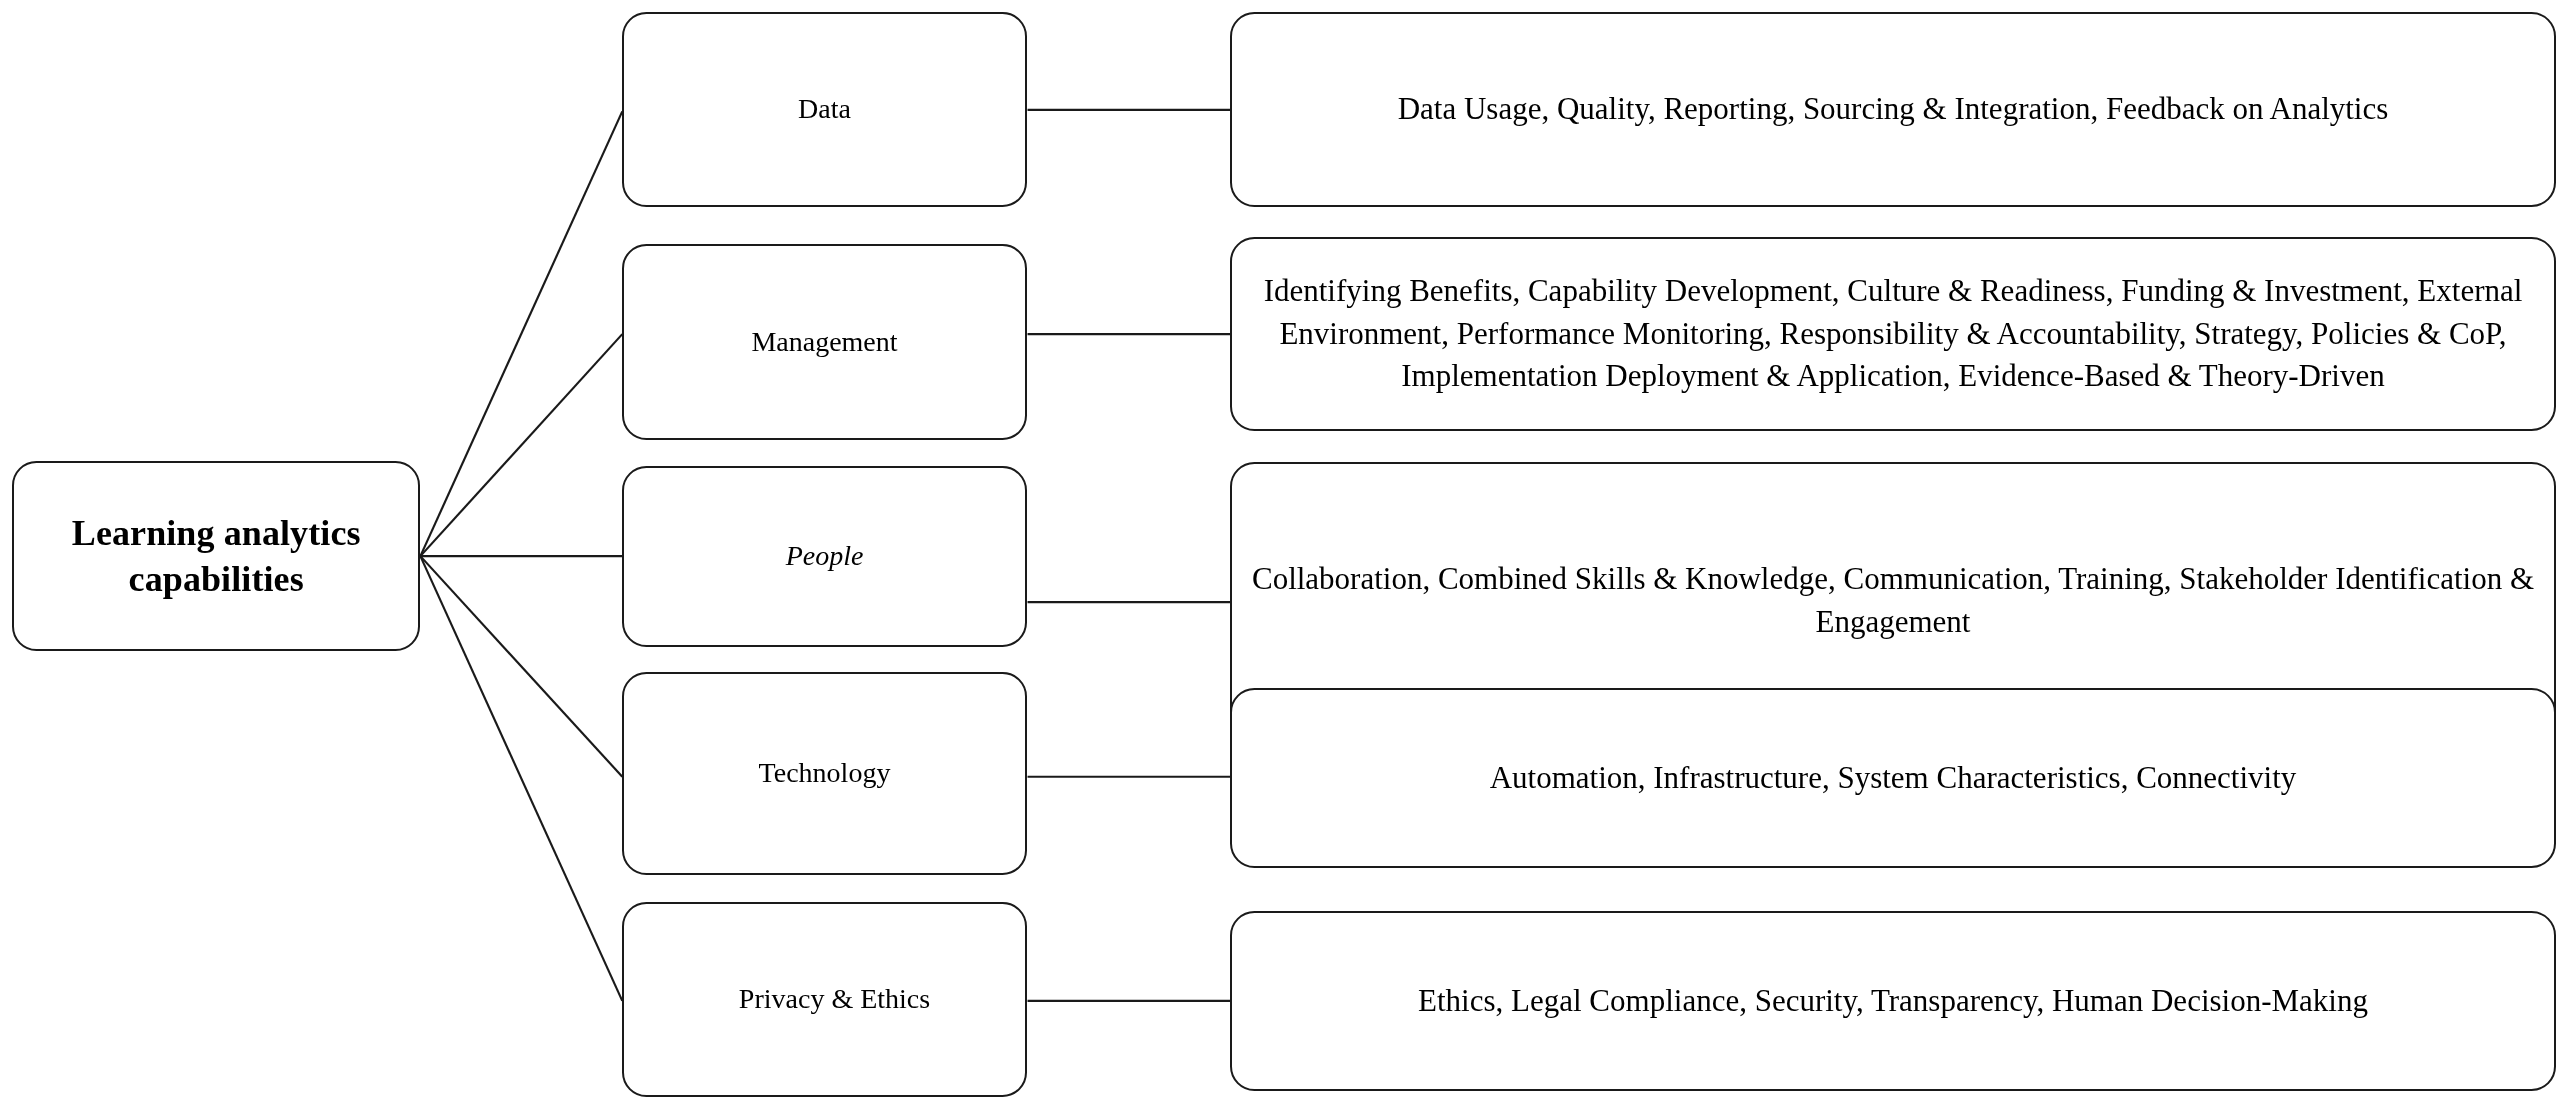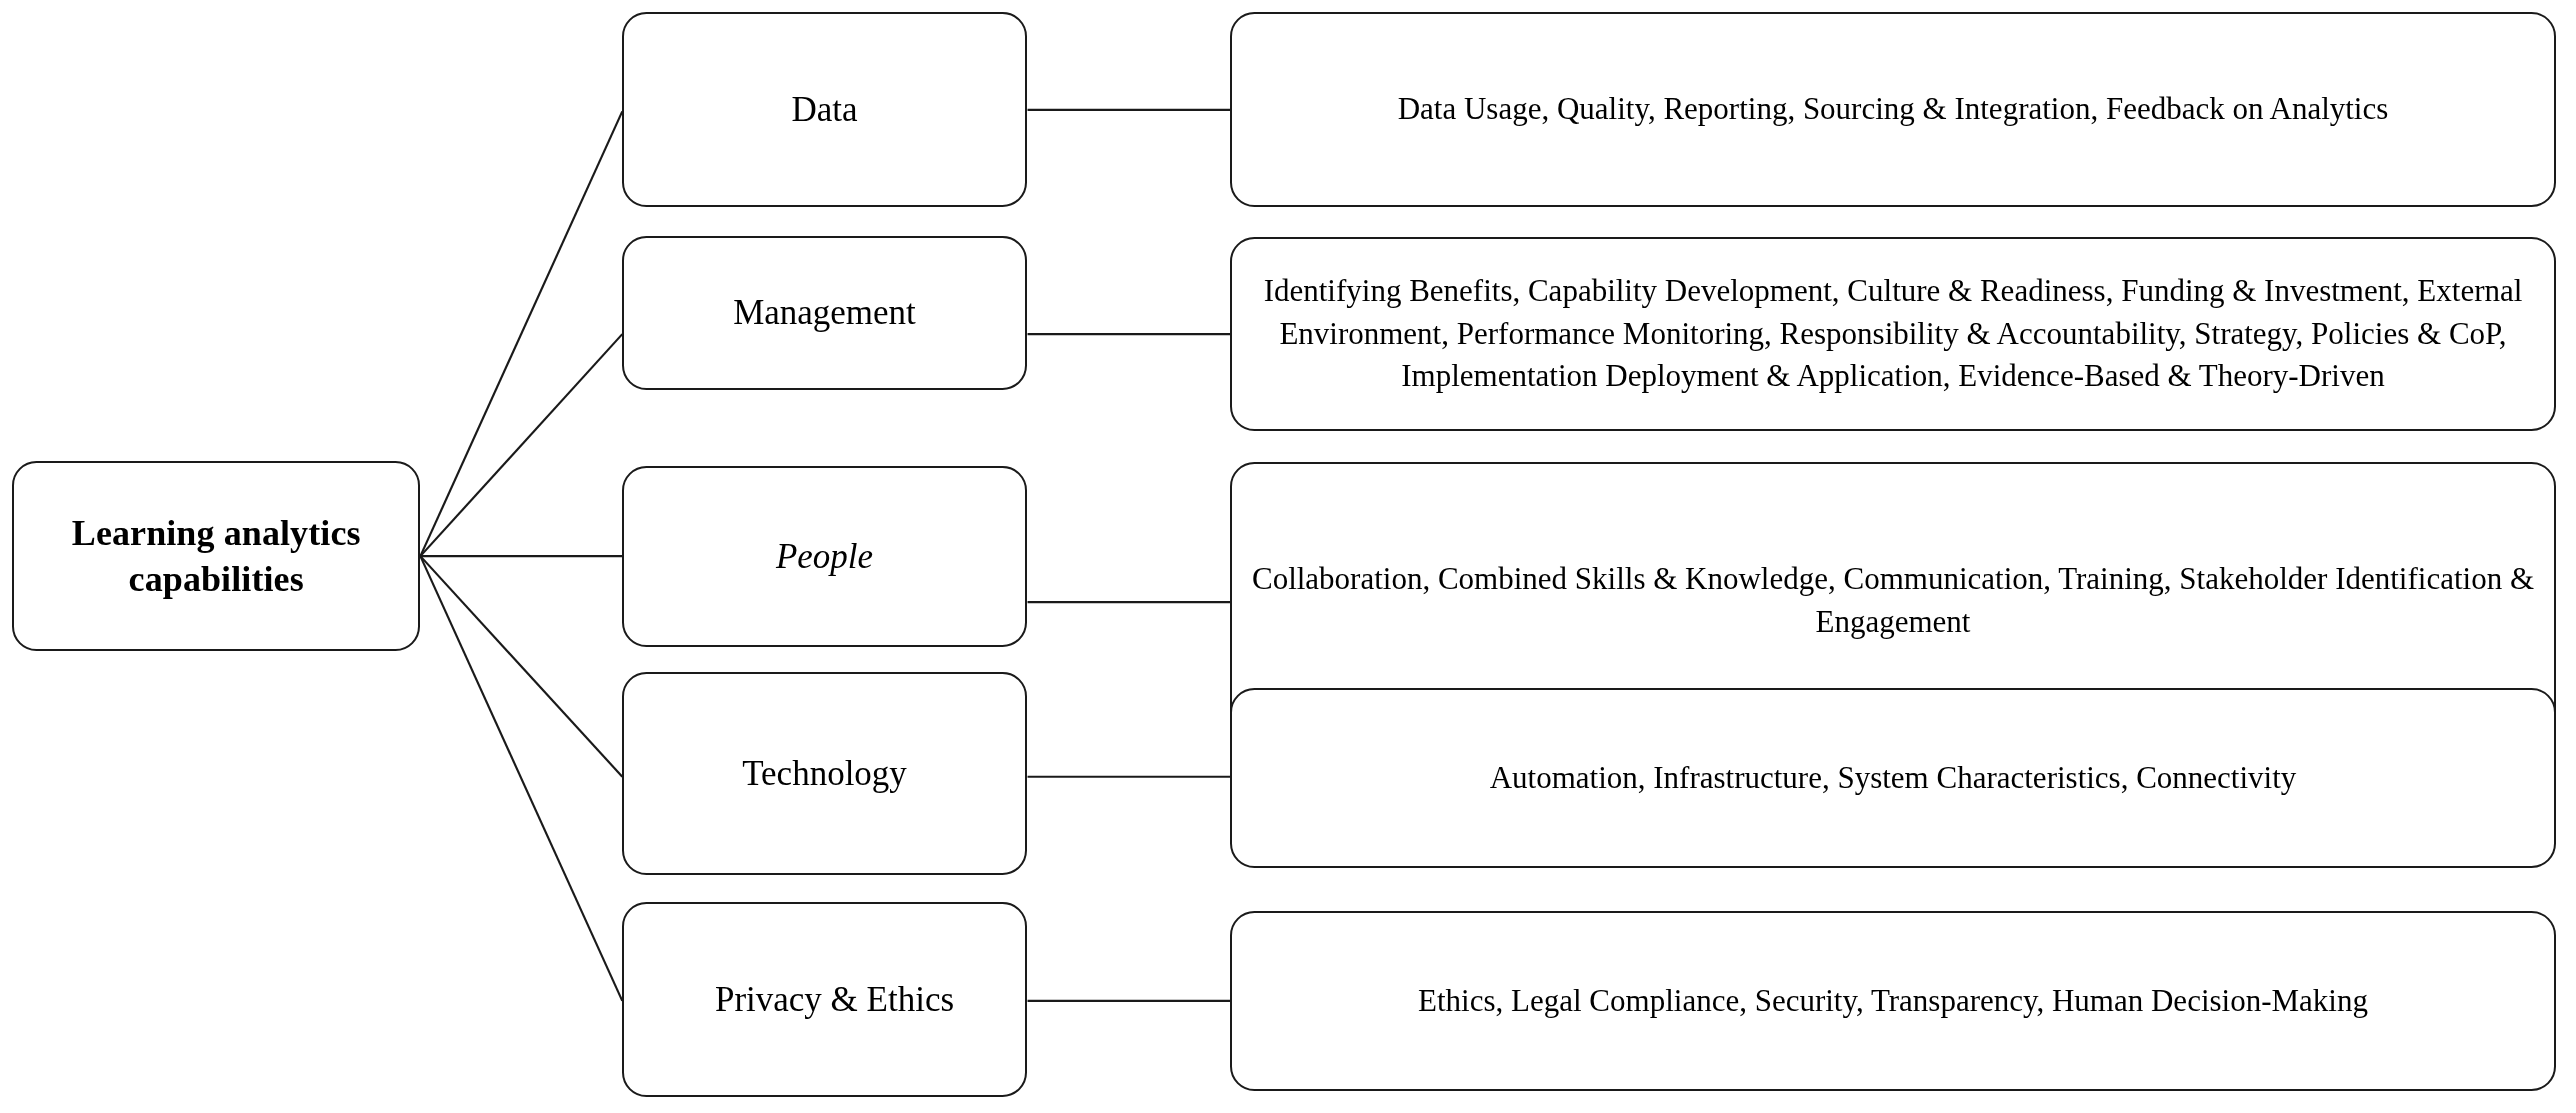--- a/index.html
+++ b/index.html
@@ -46,21 +46,21 @@
     line-height: 1.30;
   }
   .node-root {
     font-weight: bold;
     font-size: 36px;
     letter-spacing: 0.1px;
   }
   .node-root .node-label { line-height: 1.28; }
   .node-category {
     font-weight: normal;
-    font-size: 35px;
+    font-size: 28px;
   }
   .node-detail {
     font-weight: normal;
     font-size: 31px;
   }
   .node-detail .node-label {
     line-height: 1.38;
     padding: 0 18.7px;
   }
 </style>
@@ -86,21 +86,21 @@
 
   <div class="node node-root" style="left:12.2px; top:461px; width:408px; height:190px;">
     <span class="node-label" style="white-space: pre-line;">Learning analytics
 capabilities</span>
   </div>
 
   <div class="node node-category" style="left:622px; top:12.2px; width:405px; height:195px;">
     <span class="node-label">Data</span>
   </div>
 
-  <div class="node node-category" style="left:622px; top:236px; width:405px; height:154px;">
+  <div class="node node-category" style="left:622px; top:244px; width:405px; height:196px;">
     <span class="node-label">Management</span>
   </div>
 
   <div class="node node-category" style="left:622px; top:466px; width:405px; height:181px;font-style:italic;">
     <span class="node-label">People</span>
   </div>
 
   <div class="node node-category" style="left:622px; top:672px; width:405px; height:203px;">
     <span class="node-label">Technology</span>
   </div>

